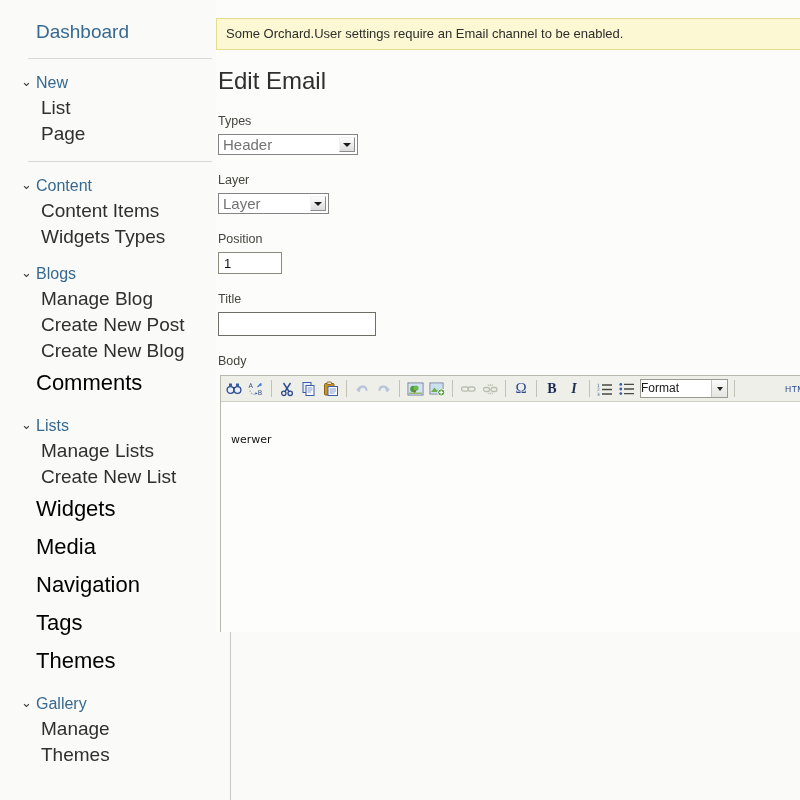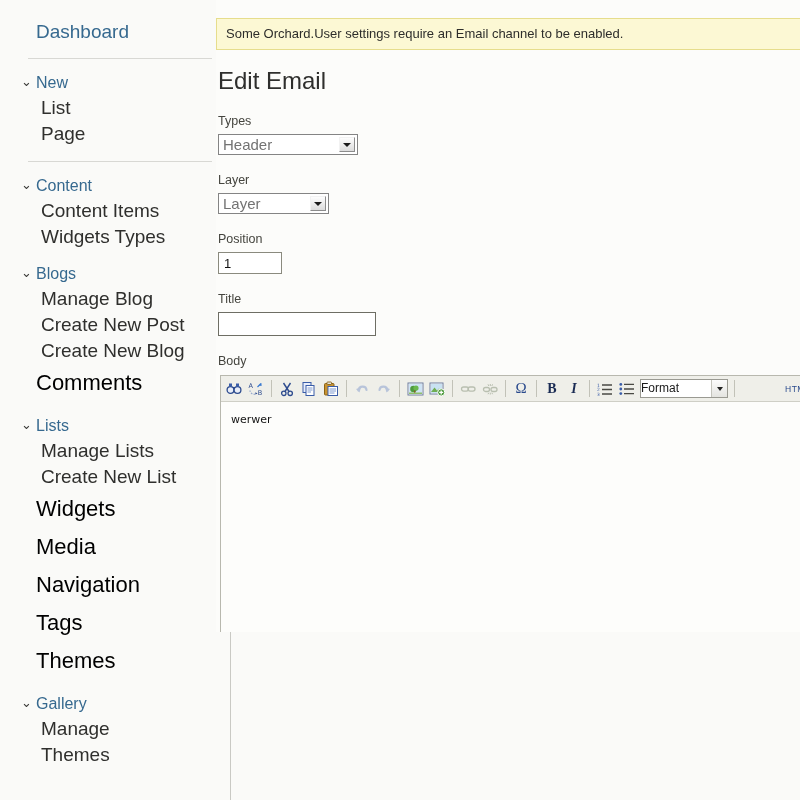--- a/index.html
+++ b/index.html
@@ -295,20 +295,21 @@
   #editor-body {
     background: #fdfdfb;
     height: 359px;
     padding: 10px 0 0 10px;
     box-sizing: border-box;
     font-size: 11px;
     color: #141414;
     line-height: 15px;
     font-family: "DejaVu Sans", sans-serif;
     overflow: hidden;
+    margin-top: 20px;
   }
   #editor-body[contenteditable] { outline: none; }
 
   svg { display: block; }
 </style>
 </head>
 <body>
 
 <div id="app">
 

